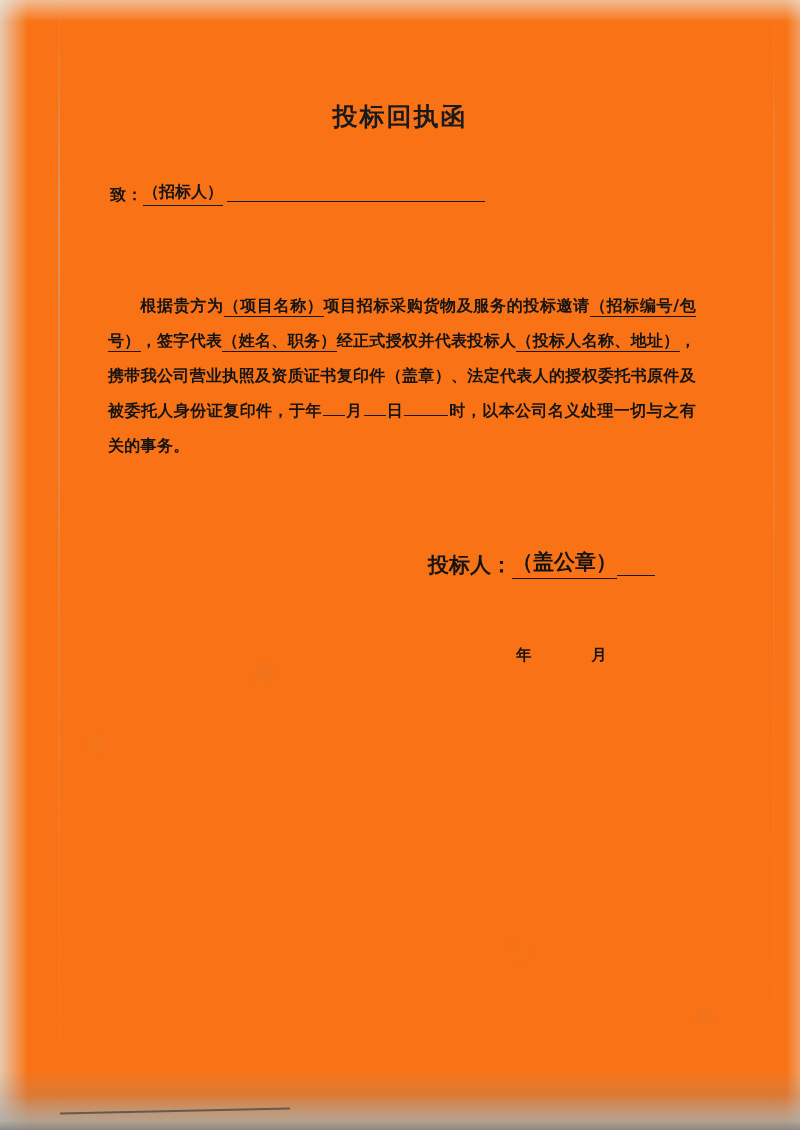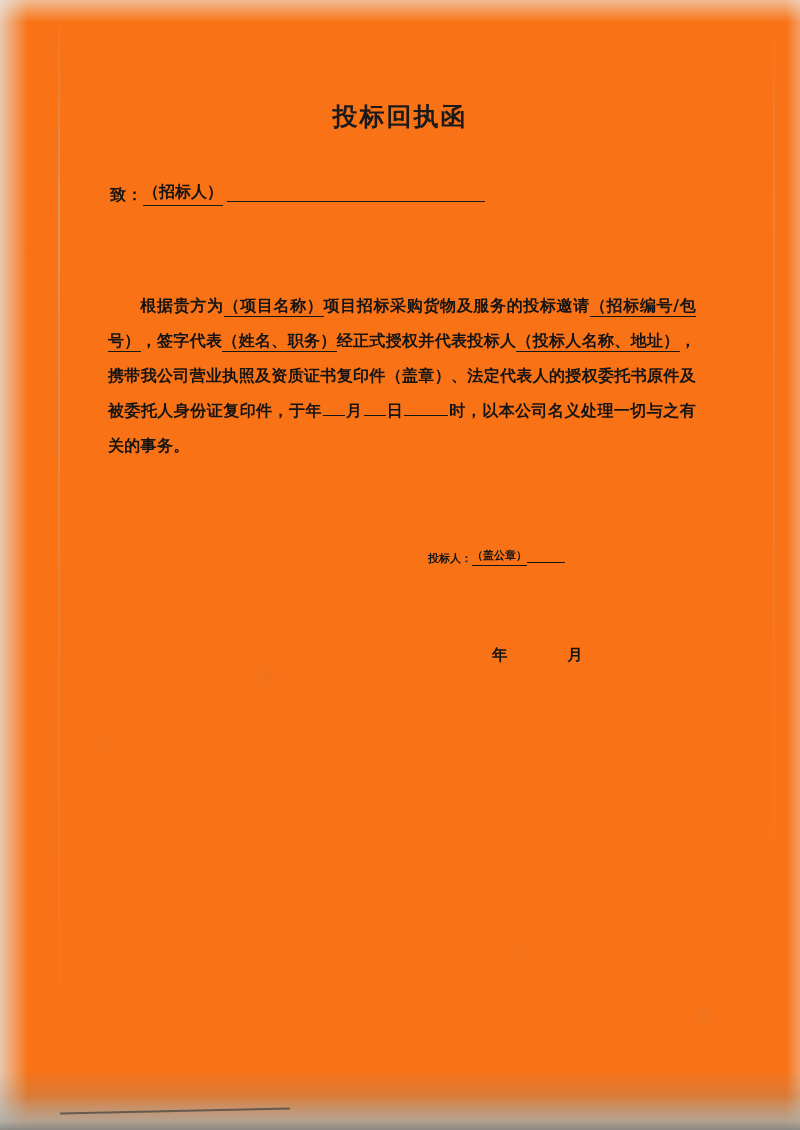--- a/index.html
+++ b/index.html
@@ -143,21 +143,21 @@
     display: inline-block;
     width: 44px;
     border-bottom: 1.5px solid #161616;
     margin: 0 1px;
   }
 
   .sign-block {
     position: absolute;
     top: 548px;
     left: 428px;
-    font-size: 11px;
+    font-size: 21px;
     font-weight: bold;
     color: #141414;
     font-family: Liberation Mono, monospace;
   }
   .sign-row {
     display: flex;
     align-items: flex-end;
     margin-bottom: 18px;
   }
   .sign-label {
@@ -173,21 +173,21 @@
     border-bottom: 1.5px solid #161616;
     margin-bottom: 3px;
   }
   .sign-tail.long {
     width: 52px;
   }
 
   .date-row {
     position: absolute;
     top: 645px;
-    left: 492px;
+    left: 516px;
     font-size: 15.5px;
     font-weight: bold;
     color: #141414;
     letter-spacing: 1px;
   }
   .date-gap {
     display: inline-block;
     width: 46px;
   }
 </style>

